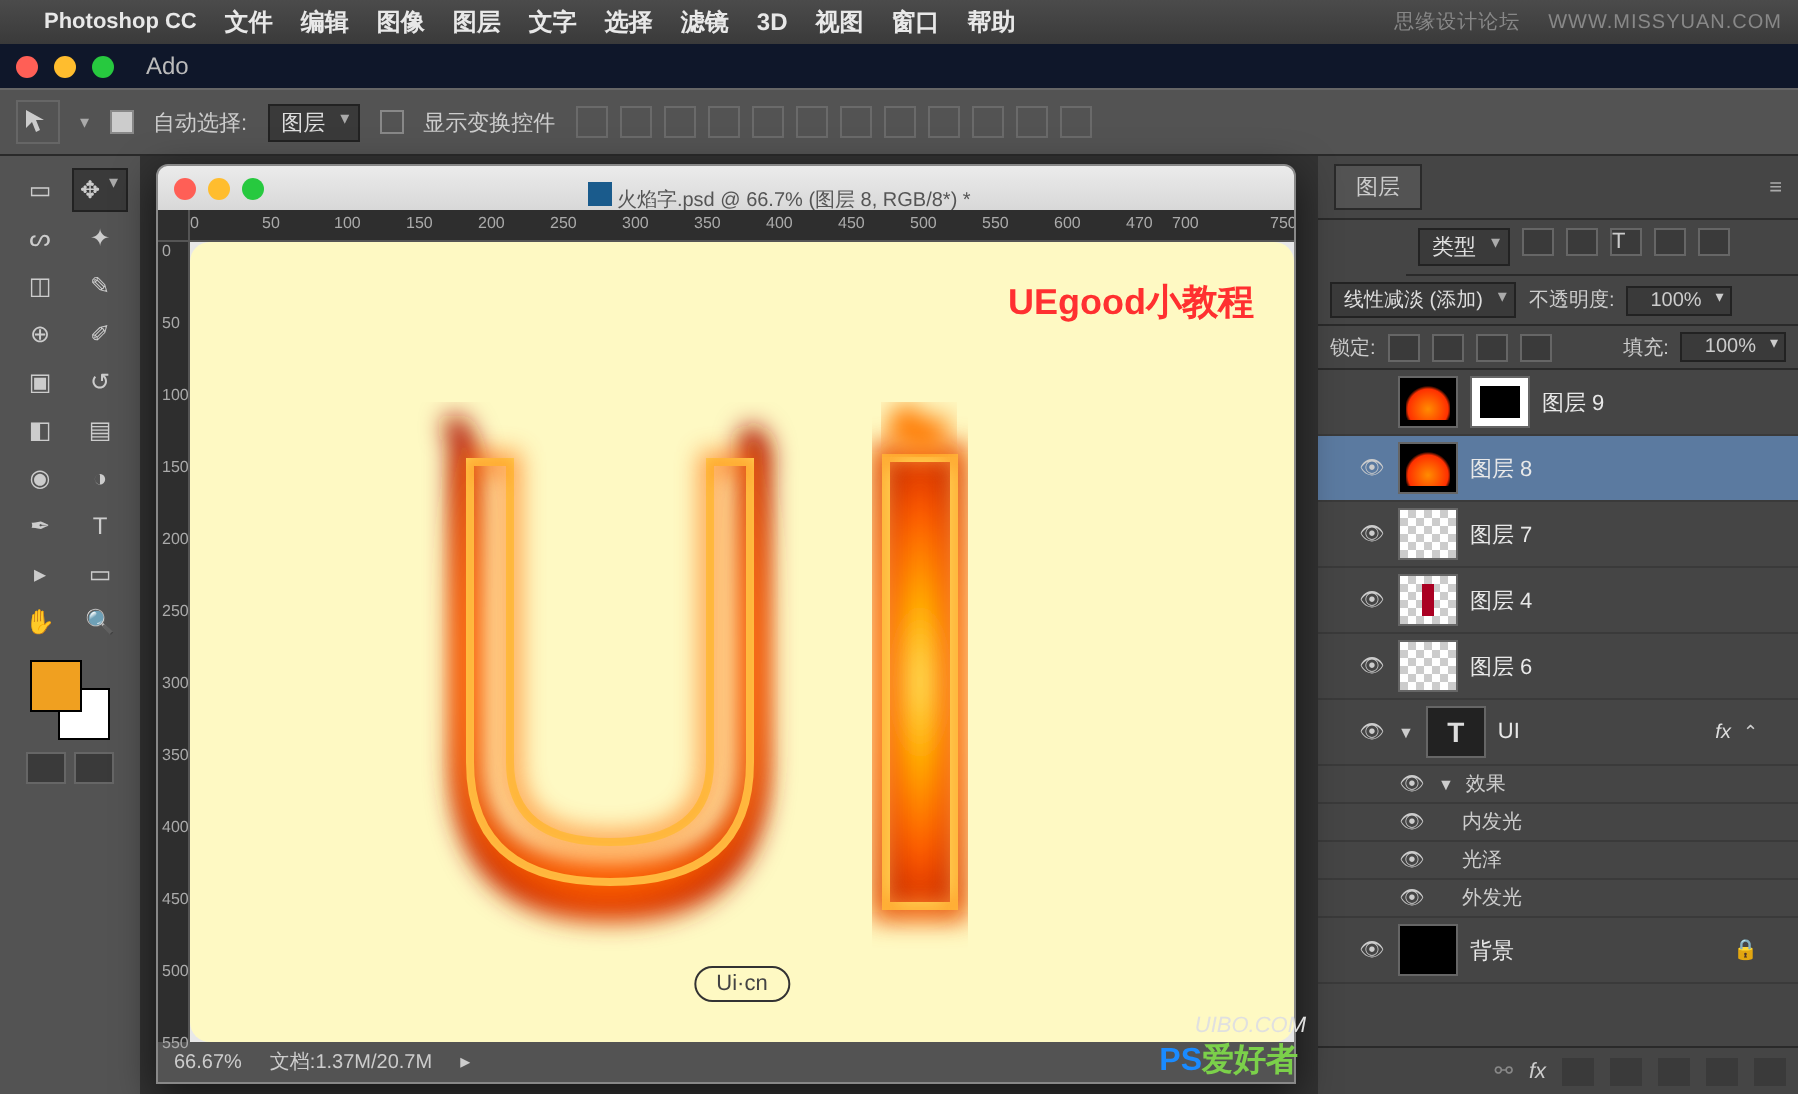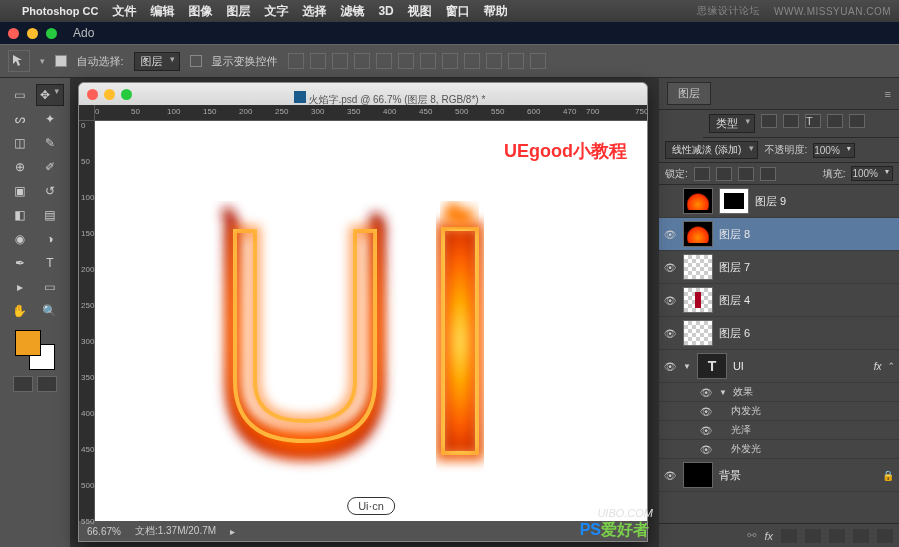--- a/index.html
+++ b/index.html
@@ -53,42 +53,42 @@
 .doctitle .dots { display:flex; gap:6px; }
 .doctitle .txt { flex:1; text-align:center; font-size:10px; color:#555;margin-top:10px; }
 .psicon { width:12px; height:12px; background:#1a5b8c; display:inline-block; }
 .rulers-top { height:16px; background:#2e2e2e; display:flex; }
 .rcorner { width:16px; background:#2e2e2e; border-right:1px solid #555; border-bottom:1px solid #555; }
 .rtop { flex:1; background:#2e2e2e; border-bottom:1px solid #555; position:relative; overflow:hidden; }
 .rtick { position:absolute; top:2px; font-size:8px; color:#aaa; }
 .docbody { display:flex; height:400px; }
 .rleft { width:16px; background:#2e2e2e; border-right:1px solid #555; position:relative; }
 .ltick { position:absolute; left:2px; font-size:8px; color:#aaa; }
-.canvas { flex:1; background:#ffffff; position:relative; overflow:hidden; }
+.canvas { flex:1; background:#fef9c3; position:relative; overflow:hidden;border-radius:10px; }
 .caption { position:absolute; top:18px; right:20px; color:#ff3030; font-size:18px; font-weight:bold; }
 .fire-u { position:absolute; left:110px; top:80px; }
 .fire-i { position:absolute; left:330px; top:80px; }
-.logo-bottom { position:absolute; bottom:6px; left:50%; transform:translateX(-50%); color:#444; font-size:11px; border:1px solid #333; border-radius:10px; padding:2px 10px; }
+.logo-bottom { position:absolute; bottom:20px; left:50%; transform:translateX(-50%); color:#444; font-size:11px; border:1px solid #333; border-radius:10px; padding:2px 10px; }
 .docstatus { height:20px; background:#535353; display:flex; align-items:center; padding:0 8px; gap:14px; color:#ccc; font-size:10px; }
 
 
 .panels { width:240px; background:#454545; display:flex; flex-direction:column; }
 .panel-tab { background:#454545; padding:4px 8px; font-size:11px; display:flex; align-items:center; border-bottom:1px solid #2a2a2a; }
 .panel-tab .tab { background:#535353; padding:3px 10px; border:1px solid #2a2a2a; }
 .panel-tab .menu-icon { margin-left:auto; color:#aaa; }
 .filter-row { display:flex; align-items:flex-start; gap:6px; padding:4px 6px; border-bottom:1px solid #2a2a2a;margin-left:44px; }
 .ficon { width:16px; height:14px; background:#3a3a3a; border:1px solid #666; }
 .blend-row { display:flex; align-items:center; gap:6px; padding:3px 6px; border-bottom:1px solid #2a2a2a; }
 .blend-row .sel { flex:0 0 auto; font-size:10px;text-align:right; }
 .blend-row .lbl { font-size:10px; color:#ccc; }
-.pct { background:#3a3a3a; border:1px solid #222; padding:1px 14px 1px 0; position:relative; font-size:10px; }
+.pct { background:#3a3a3a; border:1px solid #222; padding:1px 14px 1px 11px; position:relative; font-size:10px; }
 .pct::after { content:"▾"; position:absolute; right:3px; top:0; font-size:8px; }
 .lock-row { display:flex; align-items:center; gap:6px; padding:3px 6px; border-bottom:1px solid #2a2a2a; font-size:10px; }
 .layers { flex:1; overflow-y:auto; background:#454545; }
-.layer { display:flex; align-items:center; padding:3px 4px; gap:6px; border-bottom:1px solid #3a3a3a; }
+.layer { display:flex; align-items:center; padding:3px 20px; gap:6px; border-bottom:1px solid #3a3a3a; }
 .layer.selected { background:#5b7aa0; }
 .eye { width:14px; height:12px; display:flex; align-items:center; justify-content:center; font-size:10px; color:#ccc; }
 .thumb { width:30px; height:26px; background:#222; border:1px solid #666; display:flex; align-items:center; justify-content:center; font-size:8px; overflow:hidden; }
 .thumb.checker { background:repeating-conic-gradient(#ccc 0 25%, #fff 0 50%) 0 0/8px 8px; }
 .thumb.mask { background:#fff; position:relative; }
 .thumb.mask::before { content:""; position:absolute; inset:4px; background:#000; }
 .thumb.fire { background:#000; position:relative; }
 .thumb.fire::before { content:""; position:absolute; inset:3px; background:radial-gradient(circle at 50% 70%, #ff8c00, #ff3000 60%, transparent 70%); }
 .thumb .t-icon { color:#ddd; font-size:14px; font-weight:bold; }
 .lname { font-size:11px; color:#e8e8e8; }

